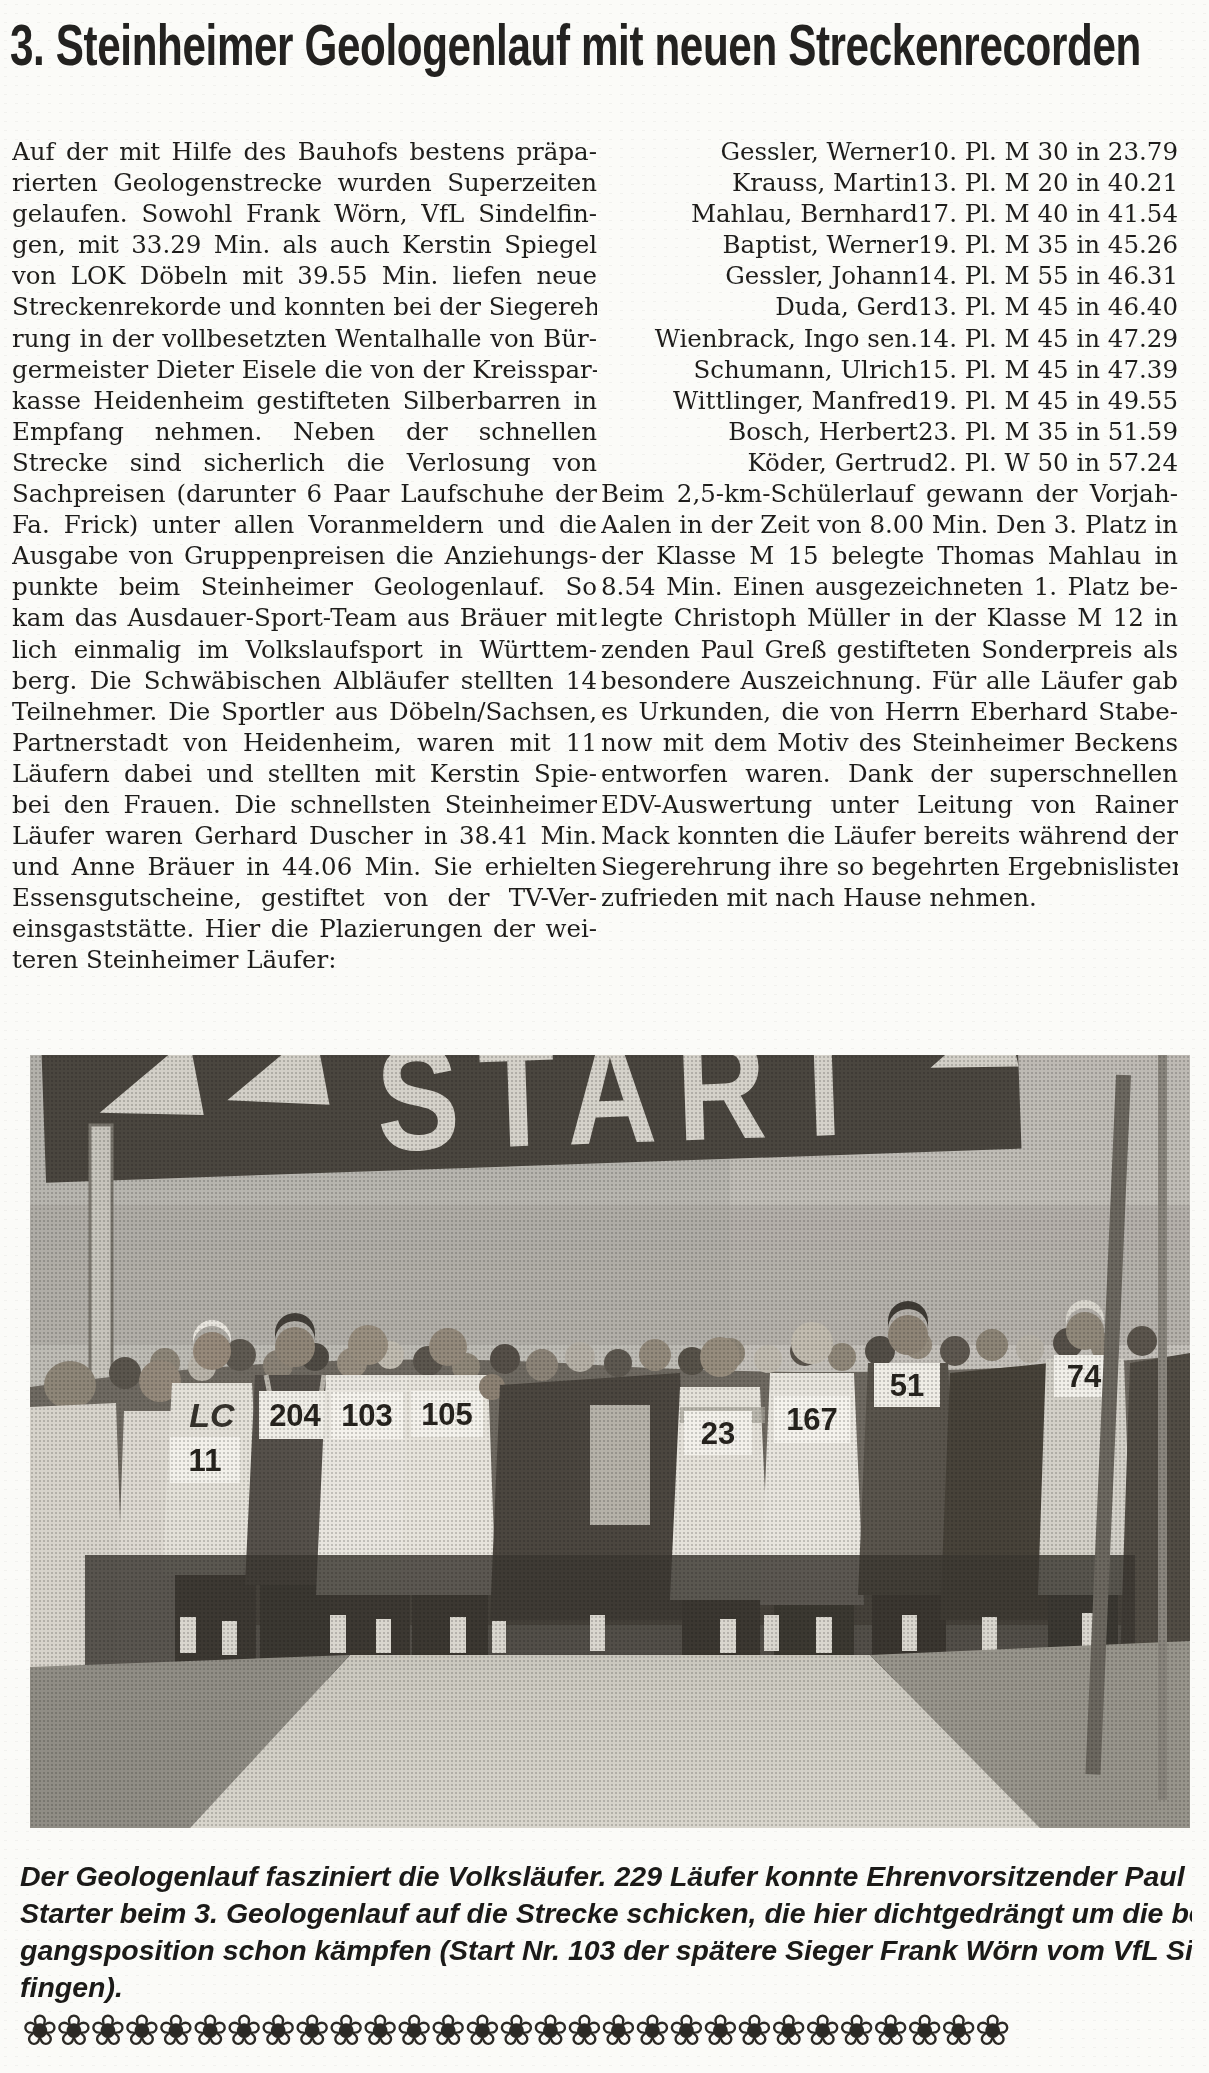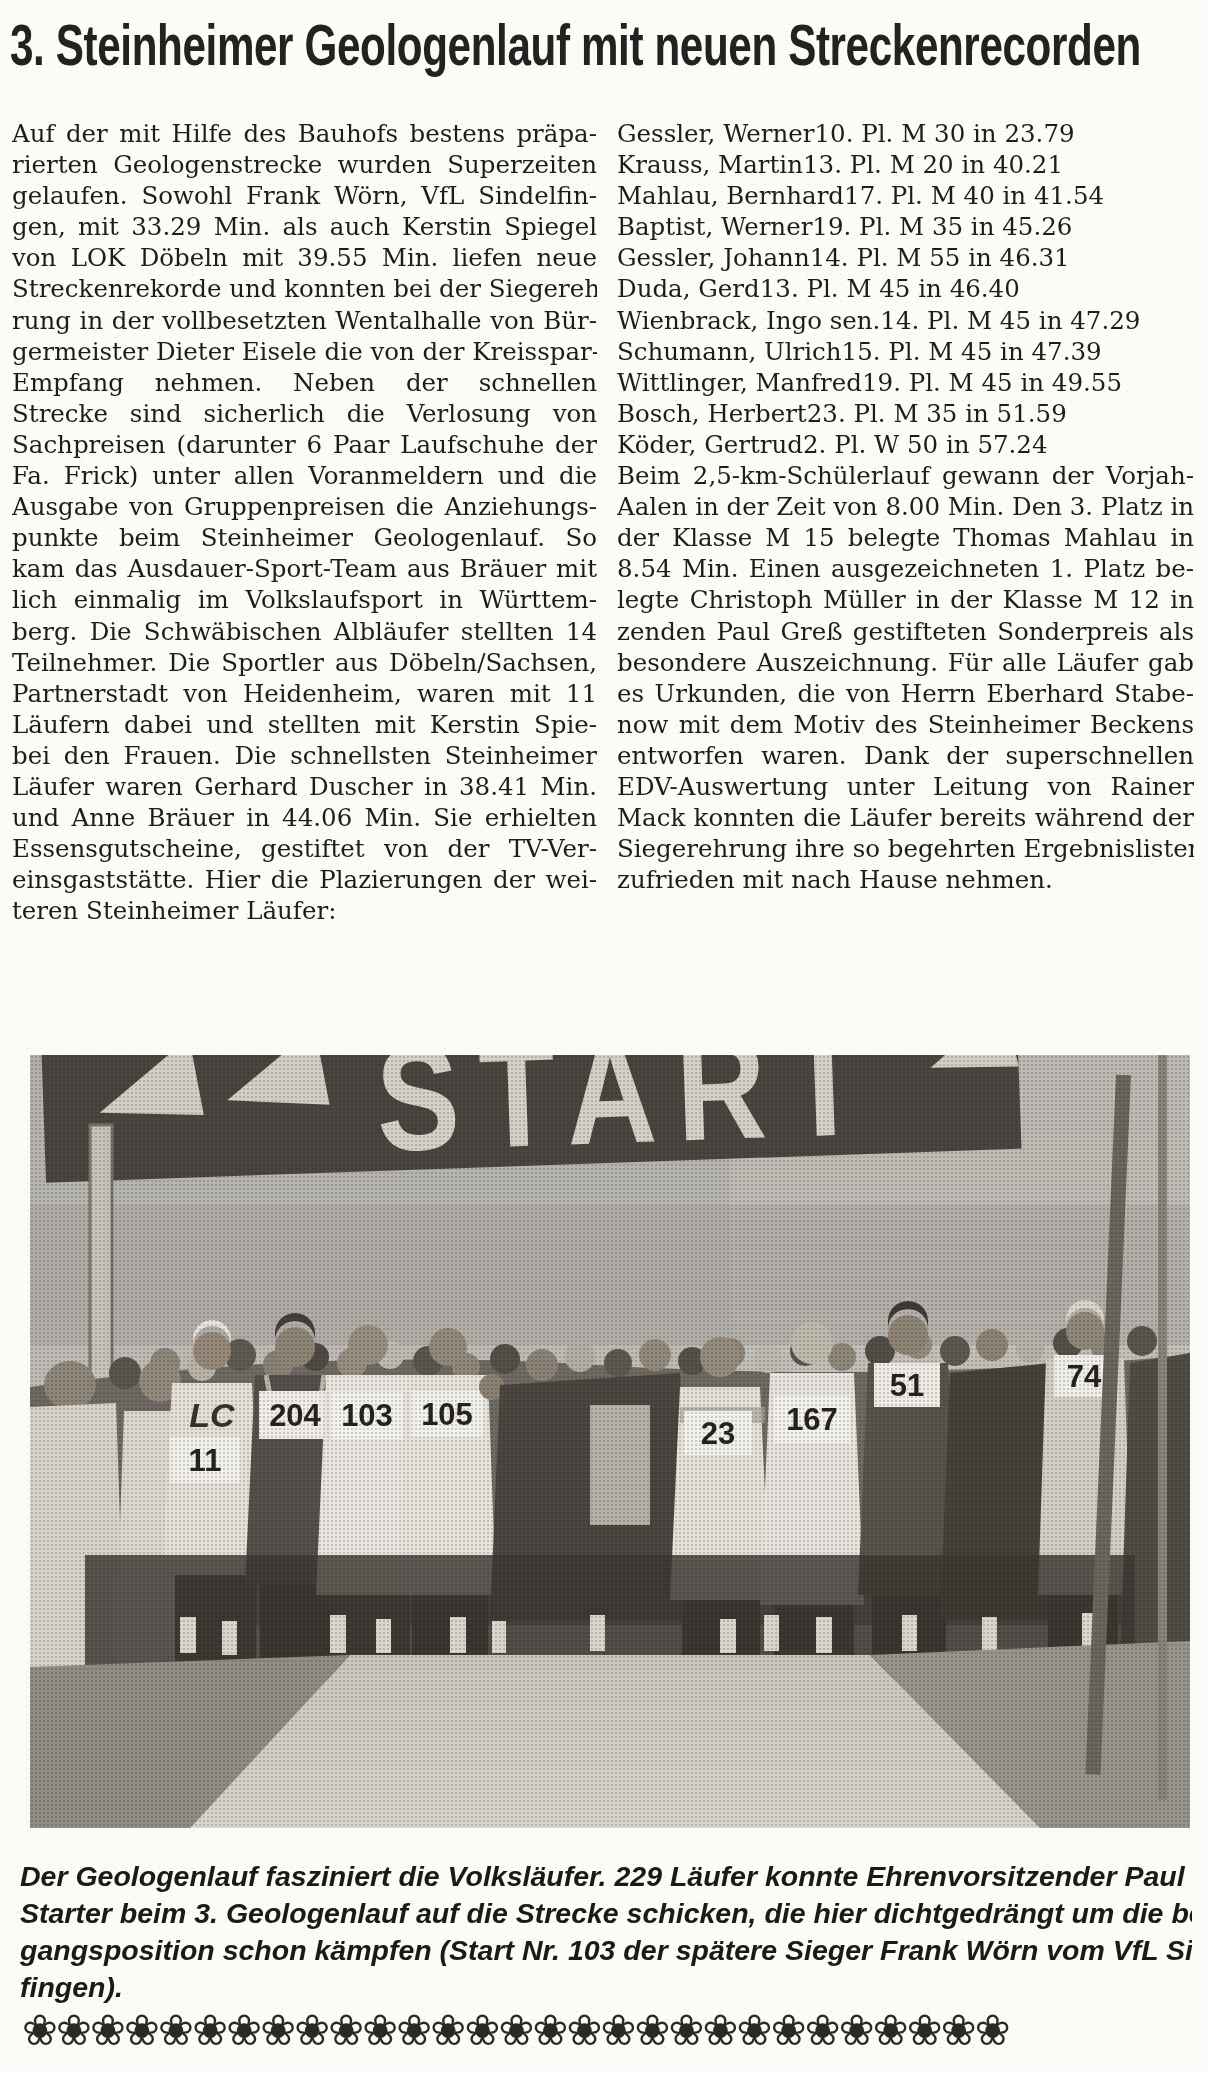--- a/index.html
+++ b/index.html
@@ -13,31 +13,31 @@
     background-image:radial-gradient(rgba(60,60,55,.05) 1px, transparent 1.2px);
     background-size:11px 9px;
   }
   .headline{
     position:absolute;left:10px;top:12px;margin:0;
     font-family:"Liberation Sans", sans-serif;font-weight:700;font-size:57px;
     letter-spacing:-.5px;white-space:nowrap;color:#232220;
     transform:scaleX(.74);transform-origin:left top;
   }
   .columns{
-    position:absolute;top:118px;left:12px;width:1180px;
-    display:grid;grid-template-columns:585px 577px;column-gap:20px;
+    position:absolute;top:136px;left:12px;width:1180px;
+    display:grid;grid-template-columns:585px 577px;column-gap:4px;
   }
   .bodyline{
     font-size:24.5px;line-height:31.1px;
     text-align:justify;text-align-last:justify;
     overflow:hidden;white-space:nowrap;
   }
   .bodyline.nojust{text-align-last:left;}
   .resultRow{
-    display:flex;justify-content:flex-start;
+    display:flex;justify-content:flex-end;
     font-size:24.5px;line-height:31.1px;white-space:nowrap;
   }
   .photo{
     position:absolute;left:30px;top:1055px;width:1160px;height:773px;
     background:#b8b6b0;overflow:hidden;
   }
   .photo::after{
     content:"";position:absolute;inset:0;pointer-events:none;
     background-image:radial-gradient(rgba(15,15,12,.18) 1px, transparent 1.35px);
     background-size:4px 4px;
@@ -81,20 +81,21 @@
   <div class="columns">
     <div class="col" id="leftCol">
         <div class="bodyline">Auf der mit Hilfe des Bauhofs bestens präpa-</div>
         <div class="bodyline">rierten Geologenstrecke wurden Superzeiten</div>
         <div class="bodyline">gelaufen. Sowohl Frank Wörn, VfL Sindelfin-</div>
         <div class="bodyline">gen, mit 33.29 Min. als auch Kerstin Spiegel</div>
         <div class="bodyline">von LOK Döbeln mit 39.55 Min. liefen neue</div>
         <div class="bodyline">Streckenrekorde und konnten bei der Siegereh-</div>
         <div class="bodyline">rung in der vollbesetzten Wentalhalle von Bür-</div>
         <div class="bodyline">germeister Dieter Eisele die von der Kreisspar-</div>
+        <div class="bodyline">kasse Heidenheim gestifteten Silberbarren in</div>
         <div class="bodyline">Empfang nehmen. Neben der schnellen</div>
         <div class="bodyline">Strecke sind sicherlich die Verlosung von</div>
         <div class="bodyline">Sachpreisen (darunter 6 Paar Laufschuhe der</div>
         <div class="bodyline">Fa. Frick) unter allen Voranmeldern und die</div>
         <div class="bodyline">Ausgabe von Gruppenpreisen die Anziehungs-</div>
         <div class="bodyline">punkte beim Steinheimer Geologenlauf. So</div>
         <div class="bodyline">kam das Ausdauer-Sport-Team aus Bräuer mit</div>
         <div class="bodyline">lich einmalig im Volkslaufsport in Württem-</div>
         <div class="bodyline">berg. Die Schwäbischen Albläufer stellten 14</div>
         <div class="bodyline">Teilnehmer. Die Sportler aus Döbeln/Sachsen,</div>

